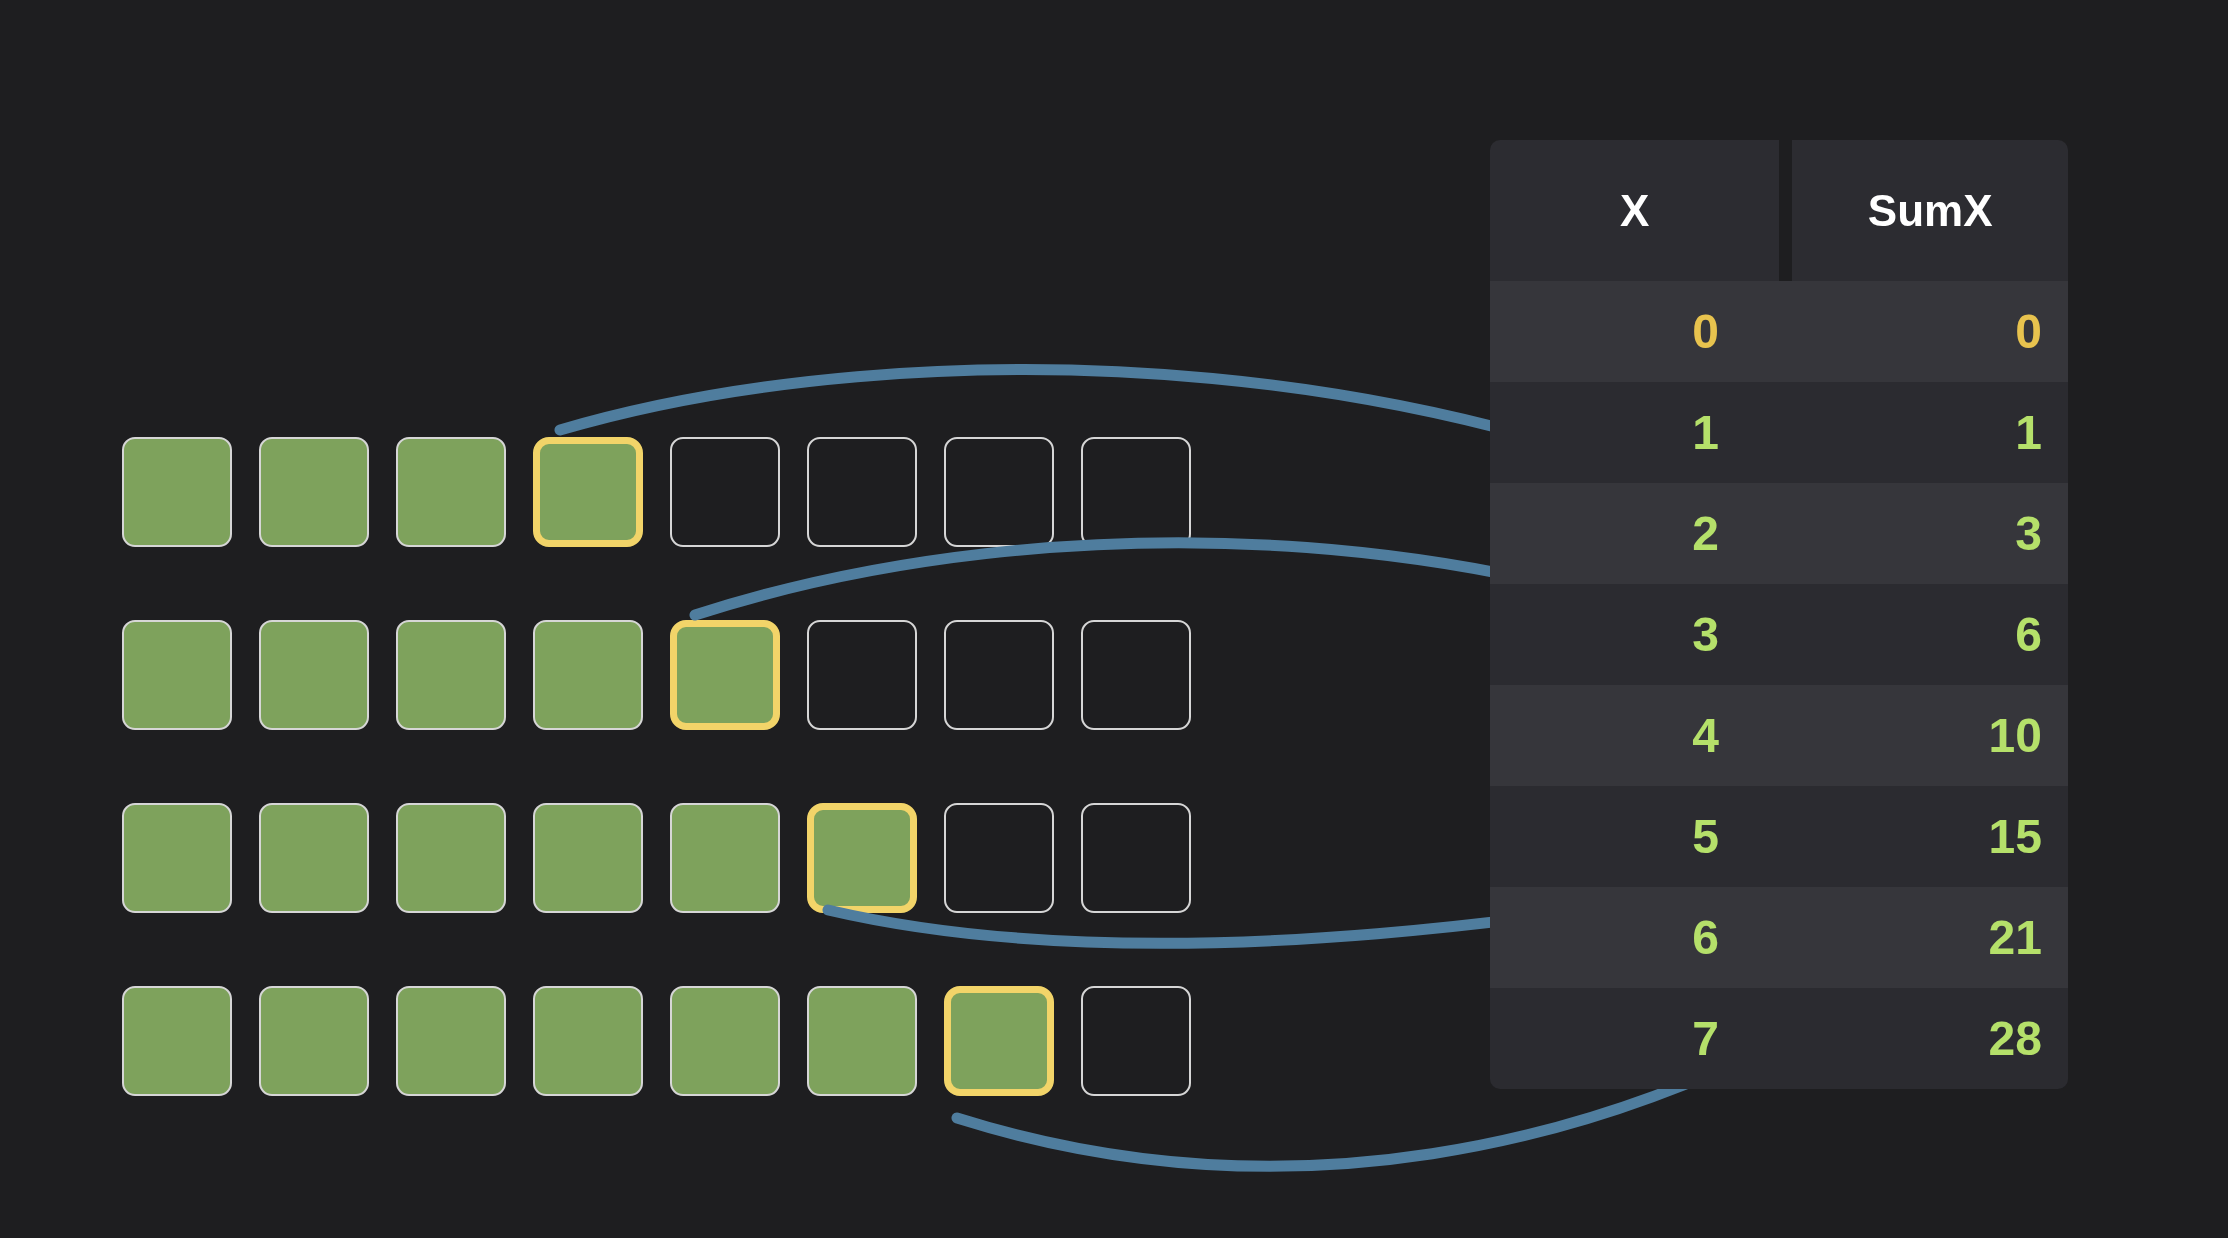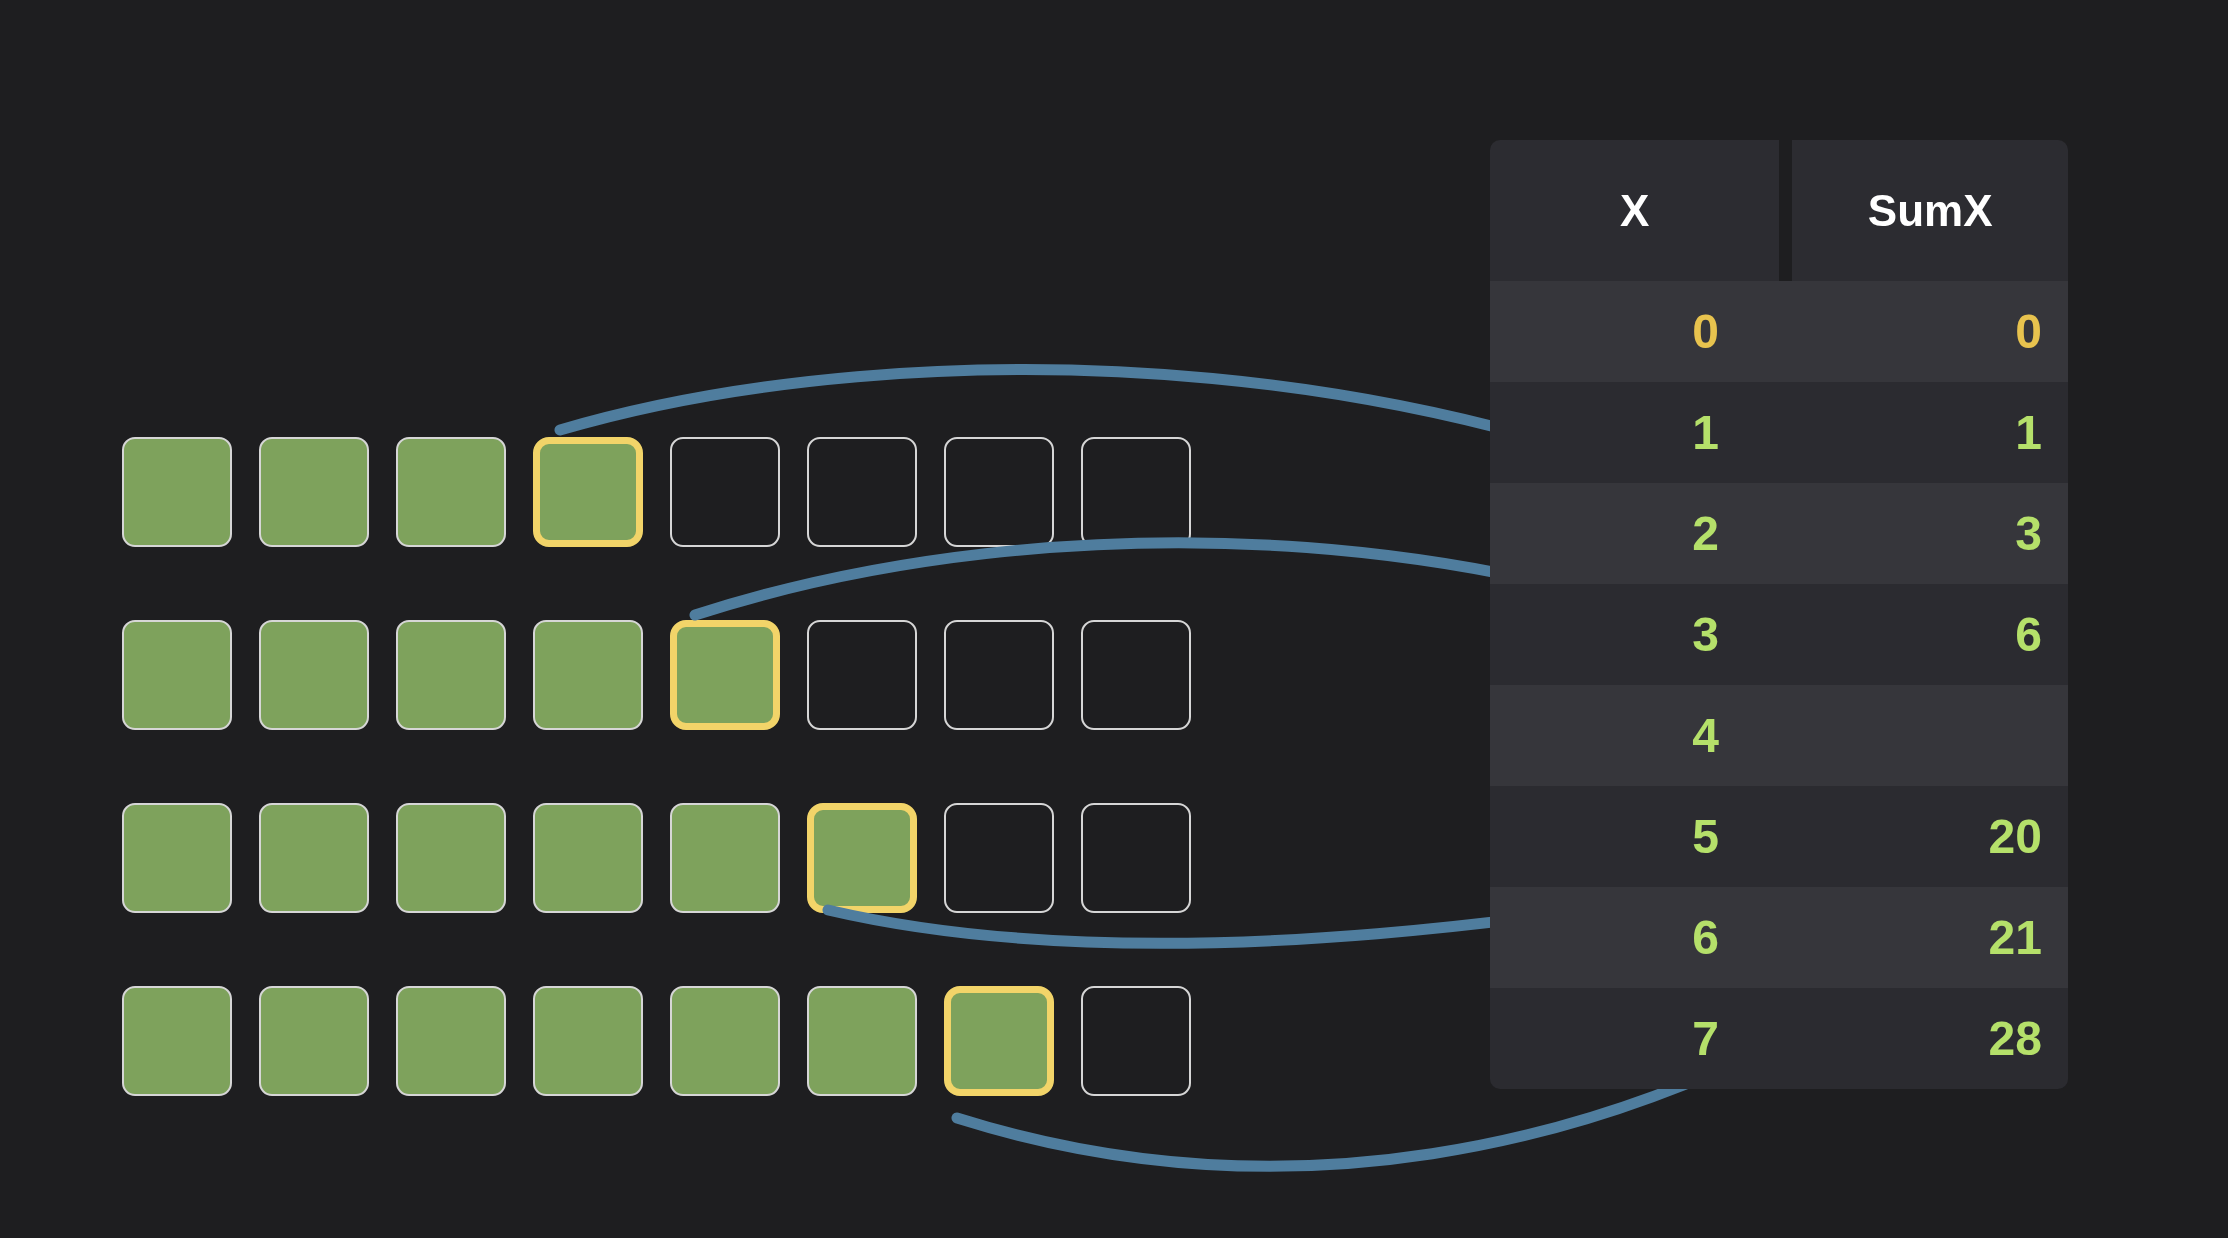--- a/index.html
+++ b/index.html
@@ -168,24 +168,25 @@
         <div class="trow alt">
           <div class="td col-x">2</div>
           <div class="td col-sum">3</div>
         </div>
         <div class="trow">
           <div class="td col-x">3</div>
           <div class="td col-sum">6</div>
         </div>
         <div class="trow alt">
           <div class="td col-x">4</div>
+          <div class="td col-sum">10</div>
         </div>
         <div class="trow">
           <div class="td col-x">5</div>
-          <div class="td col-sum">20</div>
+          <div class="td col-sum">15</div>
         </div>
         <div class="trow alt">
           <div class="td col-x">6</div>
           <div class="td col-sum">21</div>
         </div>
         <div class="trow">
           <div class="td col-x">7</div>
           <div class="td col-sum">28</div>
         </div>
       </div>

